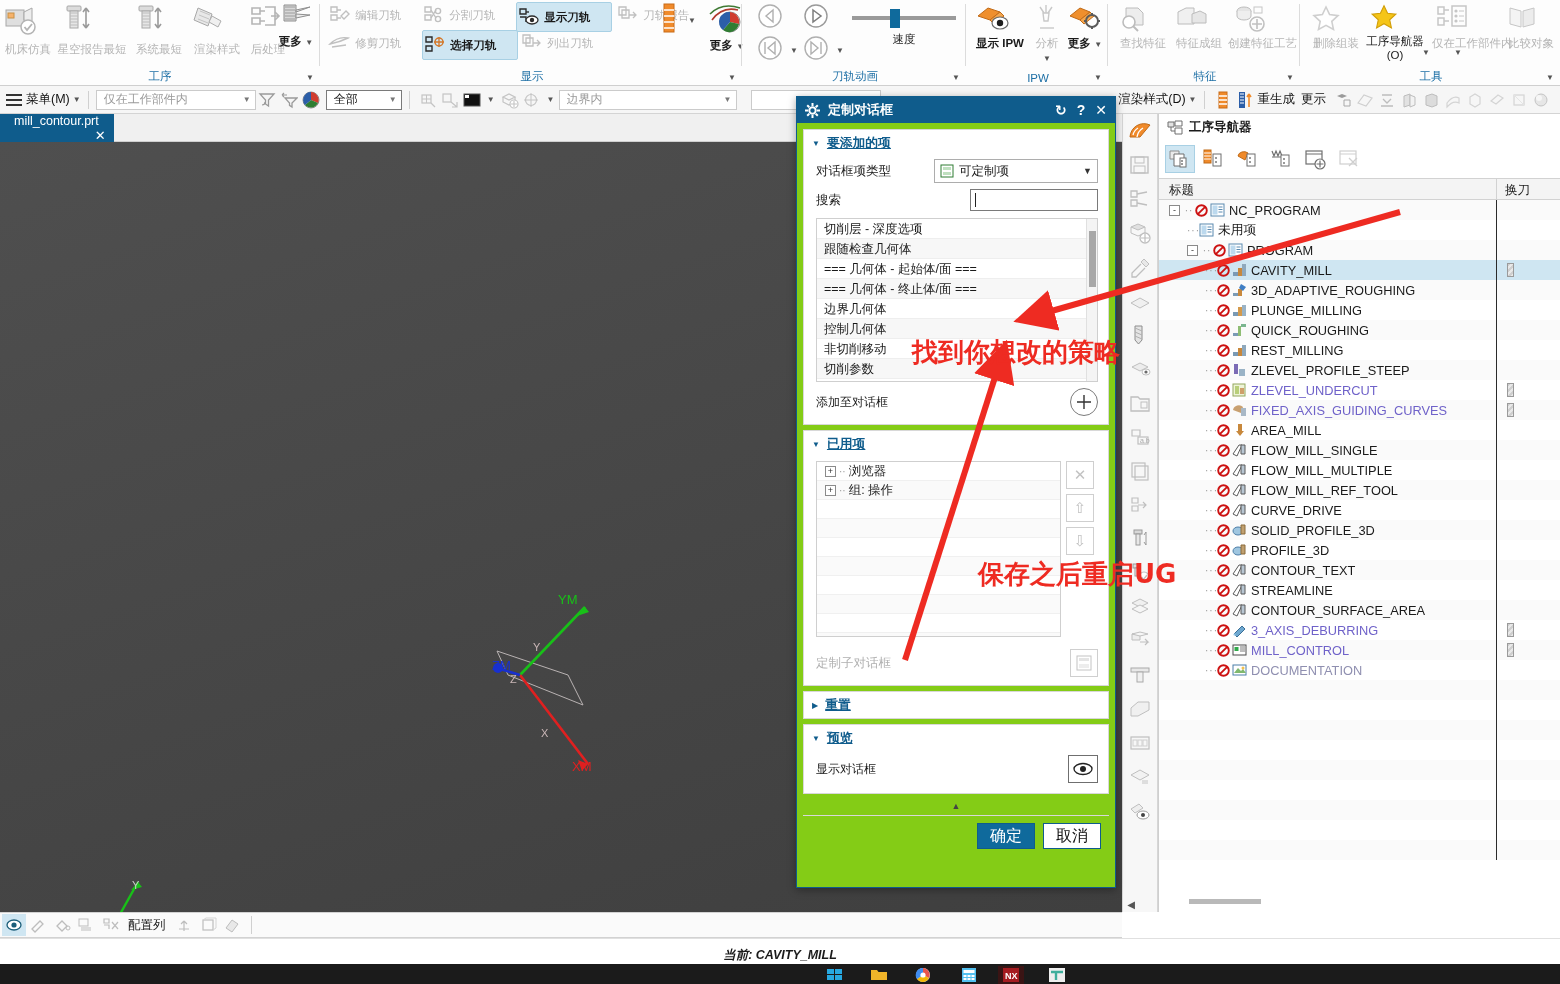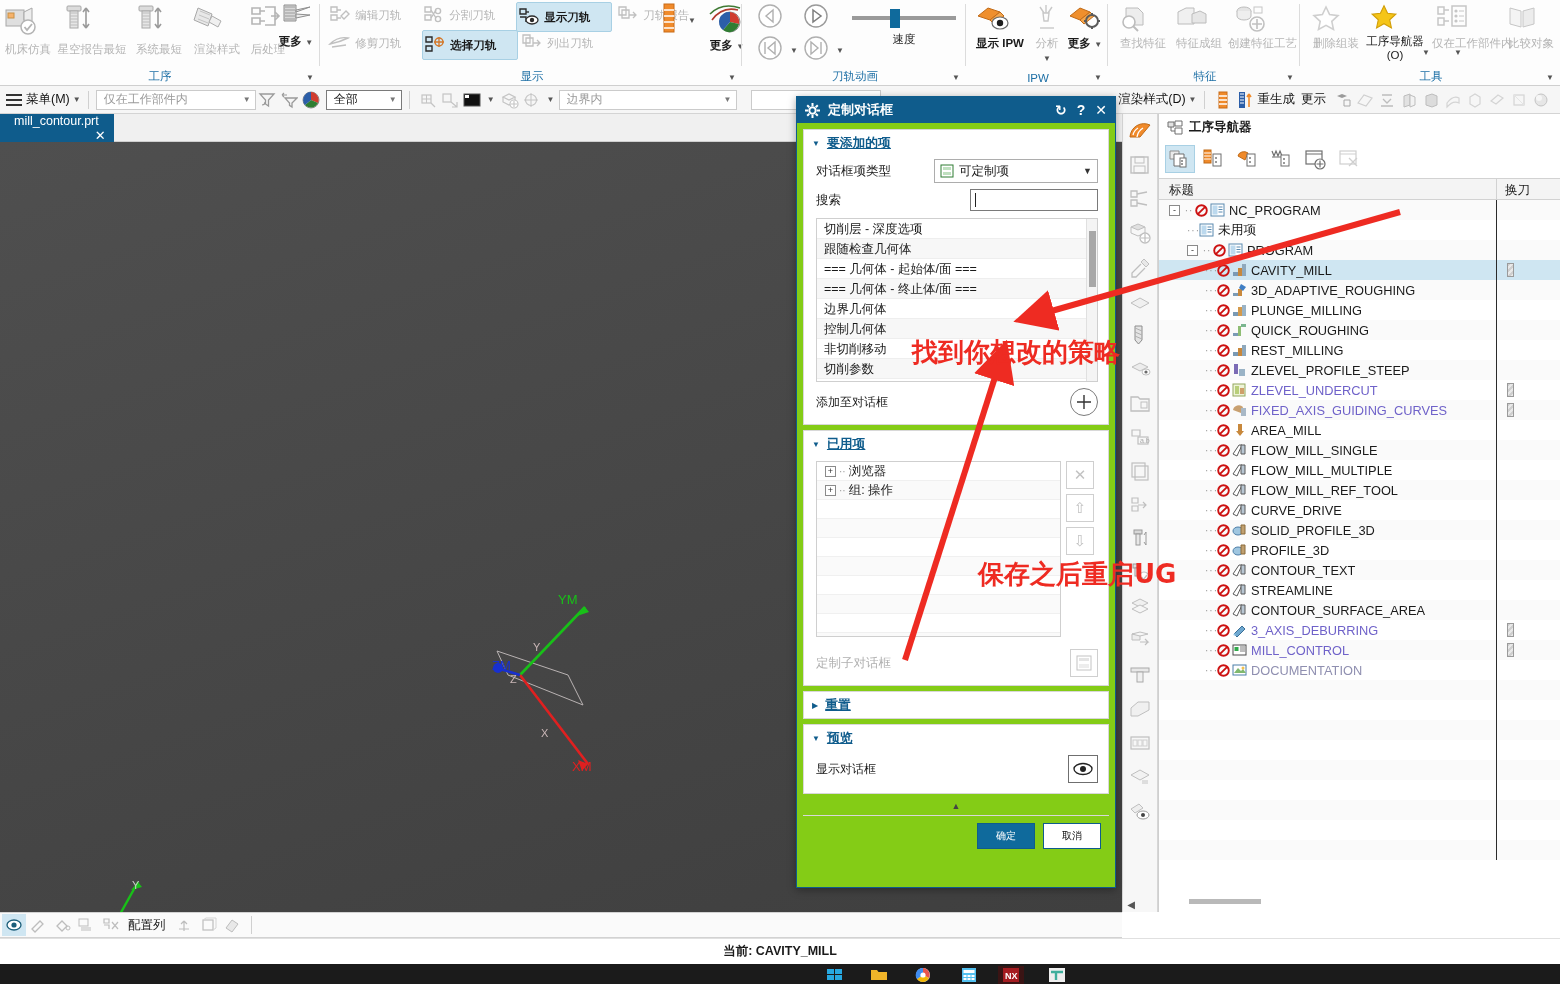--- a/index.html
+++ b/index.html
@@ -140,42 +140,42 @@
           display:flex; align-items:center; justify-content:center; color:#c2c2c2; font-size:15px; }
   .subrow { display:flex; align-items:center; padding:4px 10px 8px 12px; }
   .subrow .sl { font-size:12.5px; color:#b0b0b0; }
   .subbtn { margin-left:auto; width:28px; height:28px; border:1px solid #cfcfcf; background:#fff;
             display:flex; align-items:center; justify-content:center; }
   .prevrow { display:flex; align-items:center; padding:4px 10px 10px 12px; }
   .eyebtn { margin-left:auto; width:30px; height:28px; border:1px solid #6f6f6f; background:#fff;
             display:flex; align-items:center; justify-content:center; }
   .dlg-chev { text-align:center; font-size:9px; color:#444; padding:2px 0 4px; }
   .dlg-foot { border-top:1px solid #d8d8d8; padding:7px 8px; display:flex; justify-content:flex-end; gap:8px; }
-  .pbtn { width:58px; height:26px; font-size:10px; display:flex; align-items:center;
+  .pbtn { width:58px; height:26px; font-size:16px; display:flex; align-items:center;
           justify-content:center; border:1px solid #0f5c8c; }
   .pbtn.pri { background:#0f6a9c; color:#fff; }
   .pbtn.sec { background:#fff; color:#111; }
 
   
   .anno { position:absolute; color:#ee2b22; font-size:26px; font-weight:bold;
           font-family:"DejaVu Sans","Liberation Sans",sans-serif; white-space:nowrap;
           pointer-events:none; }
   .annosvg { position:absolute; left:0; top:0; width:1560px; height:984px; pointer-events:none; }
 
   
   .botbar { position:absolute; left:0; top:912px; width:1122px; height:26px;
             background:#fafafa; border-top:1px solid #d2d2d2; border-bottom:1px solid #d2d2d2;
             display:flex; align-items:center; padding-left:2px; }
   .botbar .bi { width:24px; height:22px; display:flex; align-items:center; justify-content:center; }
   .botbar .bi.on { background:#cfe6f2; }
   .botbar .bt { font-size:12.5px; margin:0 6px; }
   .statusbar { position:absolute; left:0; top:938px; width:1560px; height:26px;
                background:#fff; border-top:1px solid #e0e0e0;
-               display:flex; align-items:center; justify-content:center;
-               font-size:12.5px; font-weight:bold; }
+               display:flex; align-items:flex-end; justify-content:center;
+               font-size:12.5px; font-weight:bold;font-style:italic; }
   .taskbar { position:absolute; left:0; top:964px; width:1560px; height:20px; background:#1b1b1b; }
   .taskbar .tbw { position:absolute; top:2px; width:26px; height:18px;
                   display:flex; align-items:center; justify-content:center; }
 </style>
 </head>
 <body>
 
 <div class="app">
 
   <div class="ribbon">

